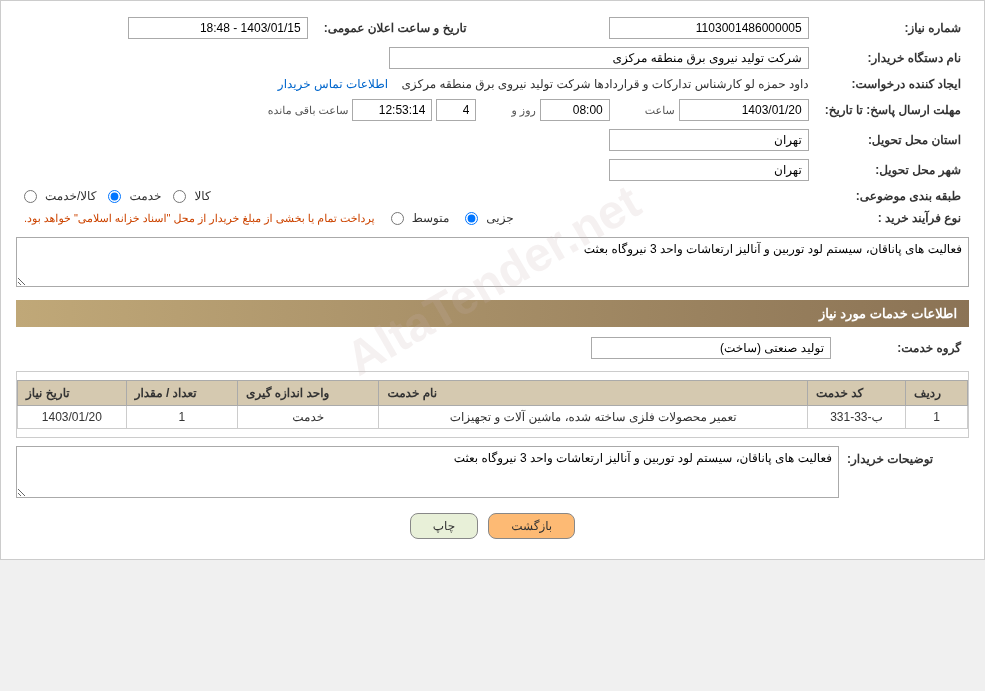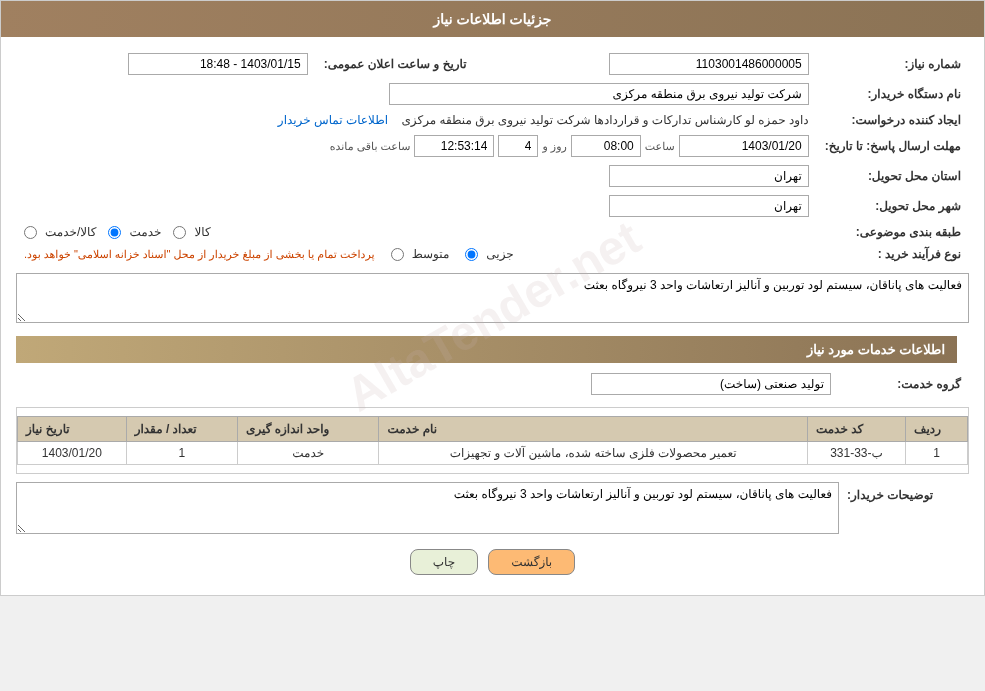--- a/index.html
+++ b/index.html
@@ -72,35 +72,36 @@
       text-decoration: none;
       cursor: pointer;
     }
 
     .section-header {
       background: linear-gradient(to left, #8B7355, #c0a878);
       color: #fff;
       padding: 6px 12px;
       font-size: 13px;
       font-weight: bold;
-      margin: 10px 12px 6px 0;
+      margin: 10px 0 6px 0;
       text-align: right;
     }
 
     .datetime-row {
       display: flex;
       align-items: center;
       gap: 4px;
       direction: rtl;
     }
 
     .datetime-label {
       font-size: 11px;
       color: #555;
       white-space: nowrap;
+      margin-left: 31px;
     }
 
     .radio-group {
       display: flex;
       gap: 12px;
       align-items: center;
       flex-direction: row-reverse;
     }
 
     .radio-item {
@@ -207,23 +208,20 @@
     .note-text {
       color: #cc4400;
       font-size: 11px;
     }
   </style>
 </head>
 <body>
 
 <div class="page-wrapper">
 
-  <div class="header-bar">
-    <span>جزئیات اطلاعات نیاز</span>
-  </div>
 
   <div class="content-area watermark-area">
     <div class="watermark">AltaTender.net</div>
 
     <table class="info-table">
       <tbody>
           <tr>
         <td class="label-cell">شماره نیاز:</td>
         <td class="value-cell">
           <input class="input-box input-medium" type="text" readonly="" style="width: 200px;" value="1103001486000005">

